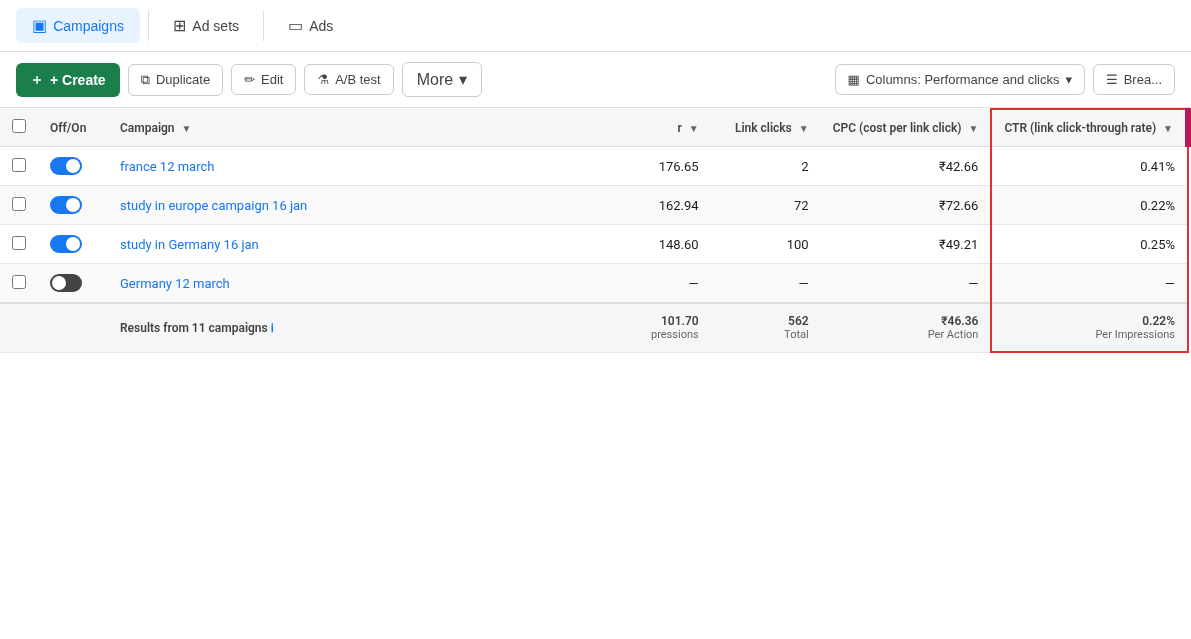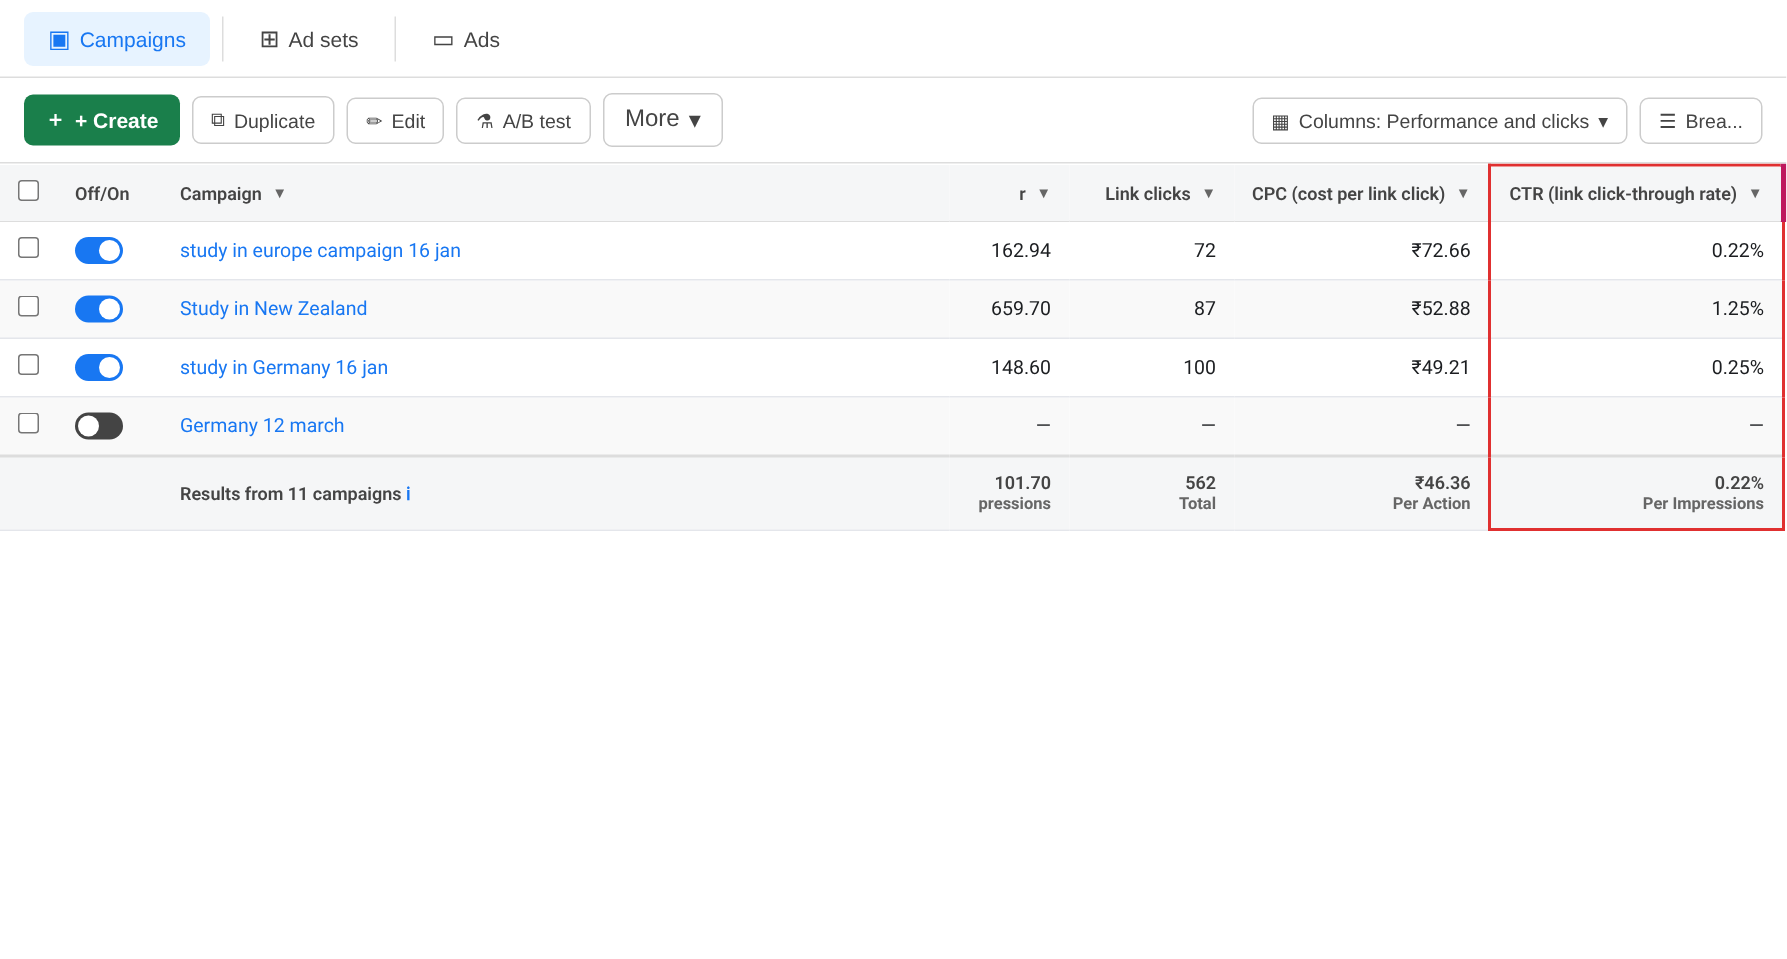--- a/index.html
+++ b/index.html
@@ -122,32 +122,32 @@
     .toggle.dark-off::after { left: 2px; }
 
     
     .cb-wrap input[type=checkbox] { width: 14px; height: 14px; cursor: pointer; }
 
     
     .sort-icon { font-size: 10px; color: #666; margin-left: 4px; vertical-align: middle; }
 
     
     .ctr-col { border-left: 2px solid #e03030; border-right: 2px solid #e03030; }
-    .ctr-header { border-left: 2px solid #e03030; border-right: 4px solid #be185d; border-top: 2px solid #e03030; }
+    .ctr-header { border-left: 2px solid #e03030; border-right: 6px solid #be185d; border-top: 2px solid #e03030; }
     .ctr-last { border-left: 2px solid #e03030; border-right: 2px solid #e03030; border-bottom: 2px solid #e03030; }
 
     
     tr.footer-row td {
       background: #f5f6f7;
       font-weight: 600;
       font-size: 12px;
       color: #444;
       border-top: 2px solid #ddd;
     }
-    .sub-label { font-size: 11px; font-weight: 700; color: #666; }
+    .sub-label { font-size: 11px; font-weight: 400; color: #666; }
 
     
     .link-clicks-th { position: relative; }
   </style>
 </head>
 <body>
 
 <div class="top-nav">
   <button class="nav-tab active">
     <span class="tab-icon">▣</span>
@@ -227,49 +227,49 @@
           <span>CPC (cost per link click)</span>
           <span class="sort-icon">▼</span>
         </th>
         <th class="right ctr-header" style="width:140px;">
           <span>CTR (link click-through rate)</span>
           <span class="sort-icon">▼</span>
         </th>
       </tr>
     </thead>
     <tbody id="table-body">
+    <tr class="data-row">
+          <td>
+            <div class="cb-wrap"><input type="checkbox" style=""></div>
+          </td>
+          <td>
+            <div class="toggle-wrap">
+              <button class="toggle on"></button>
+            </div>
+          </td>
+          <td><a class="campaign-link">france 12 march</a></td>
+          <td class="right">176.65</td>
+          <td class="right">2</td>
+          <td class="right">₹42.66</td>
+          <td class="right ctr-col">0.41%</td>
+        </tr>
         <tr class="data-row">
           <td>
             <div class="cb-wrap"><input type="checkbox" style=""></div>
           </td>
           <td>
             <div class="toggle-wrap">
               <button class="toggle on"></button>
             </div>
           </td>
           <td><a class="campaign-link">study in europe campaign 16 jan</a></td>
           <td class="right">162.94</td>
           <td class="right">72</td>
           <td class="right">₹72.66</td>
           <td class="right ctr-col">0.22%</td>
-        </tr>
-        <tr class="data-row">
-          <td>
-            <div class="cb-wrap"><input type="checkbox" style=""></div>
-          </td>
-          <td>
-            <div class="toggle-wrap">
-              <button class="toggle on"></button>
-            </div>
-          </td>
-          <td><a class="campaign-link">Study in New Zealand</a></td>
-          <td class="right">659.70</td>
-          <td class="right">87</td>
-          <td class="right">₹52.88</td>
-          <td class="right ctr-col">1.25%</td>
         </tr>
         <tr class="data-row">
           <td>
             <div class="cb-wrap"><input type="checkbox" style=""></div>
           </td>
           <td>
             <div class="toggle-wrap">
               <button class="toggle on"></button>
             </div>
           </td>

